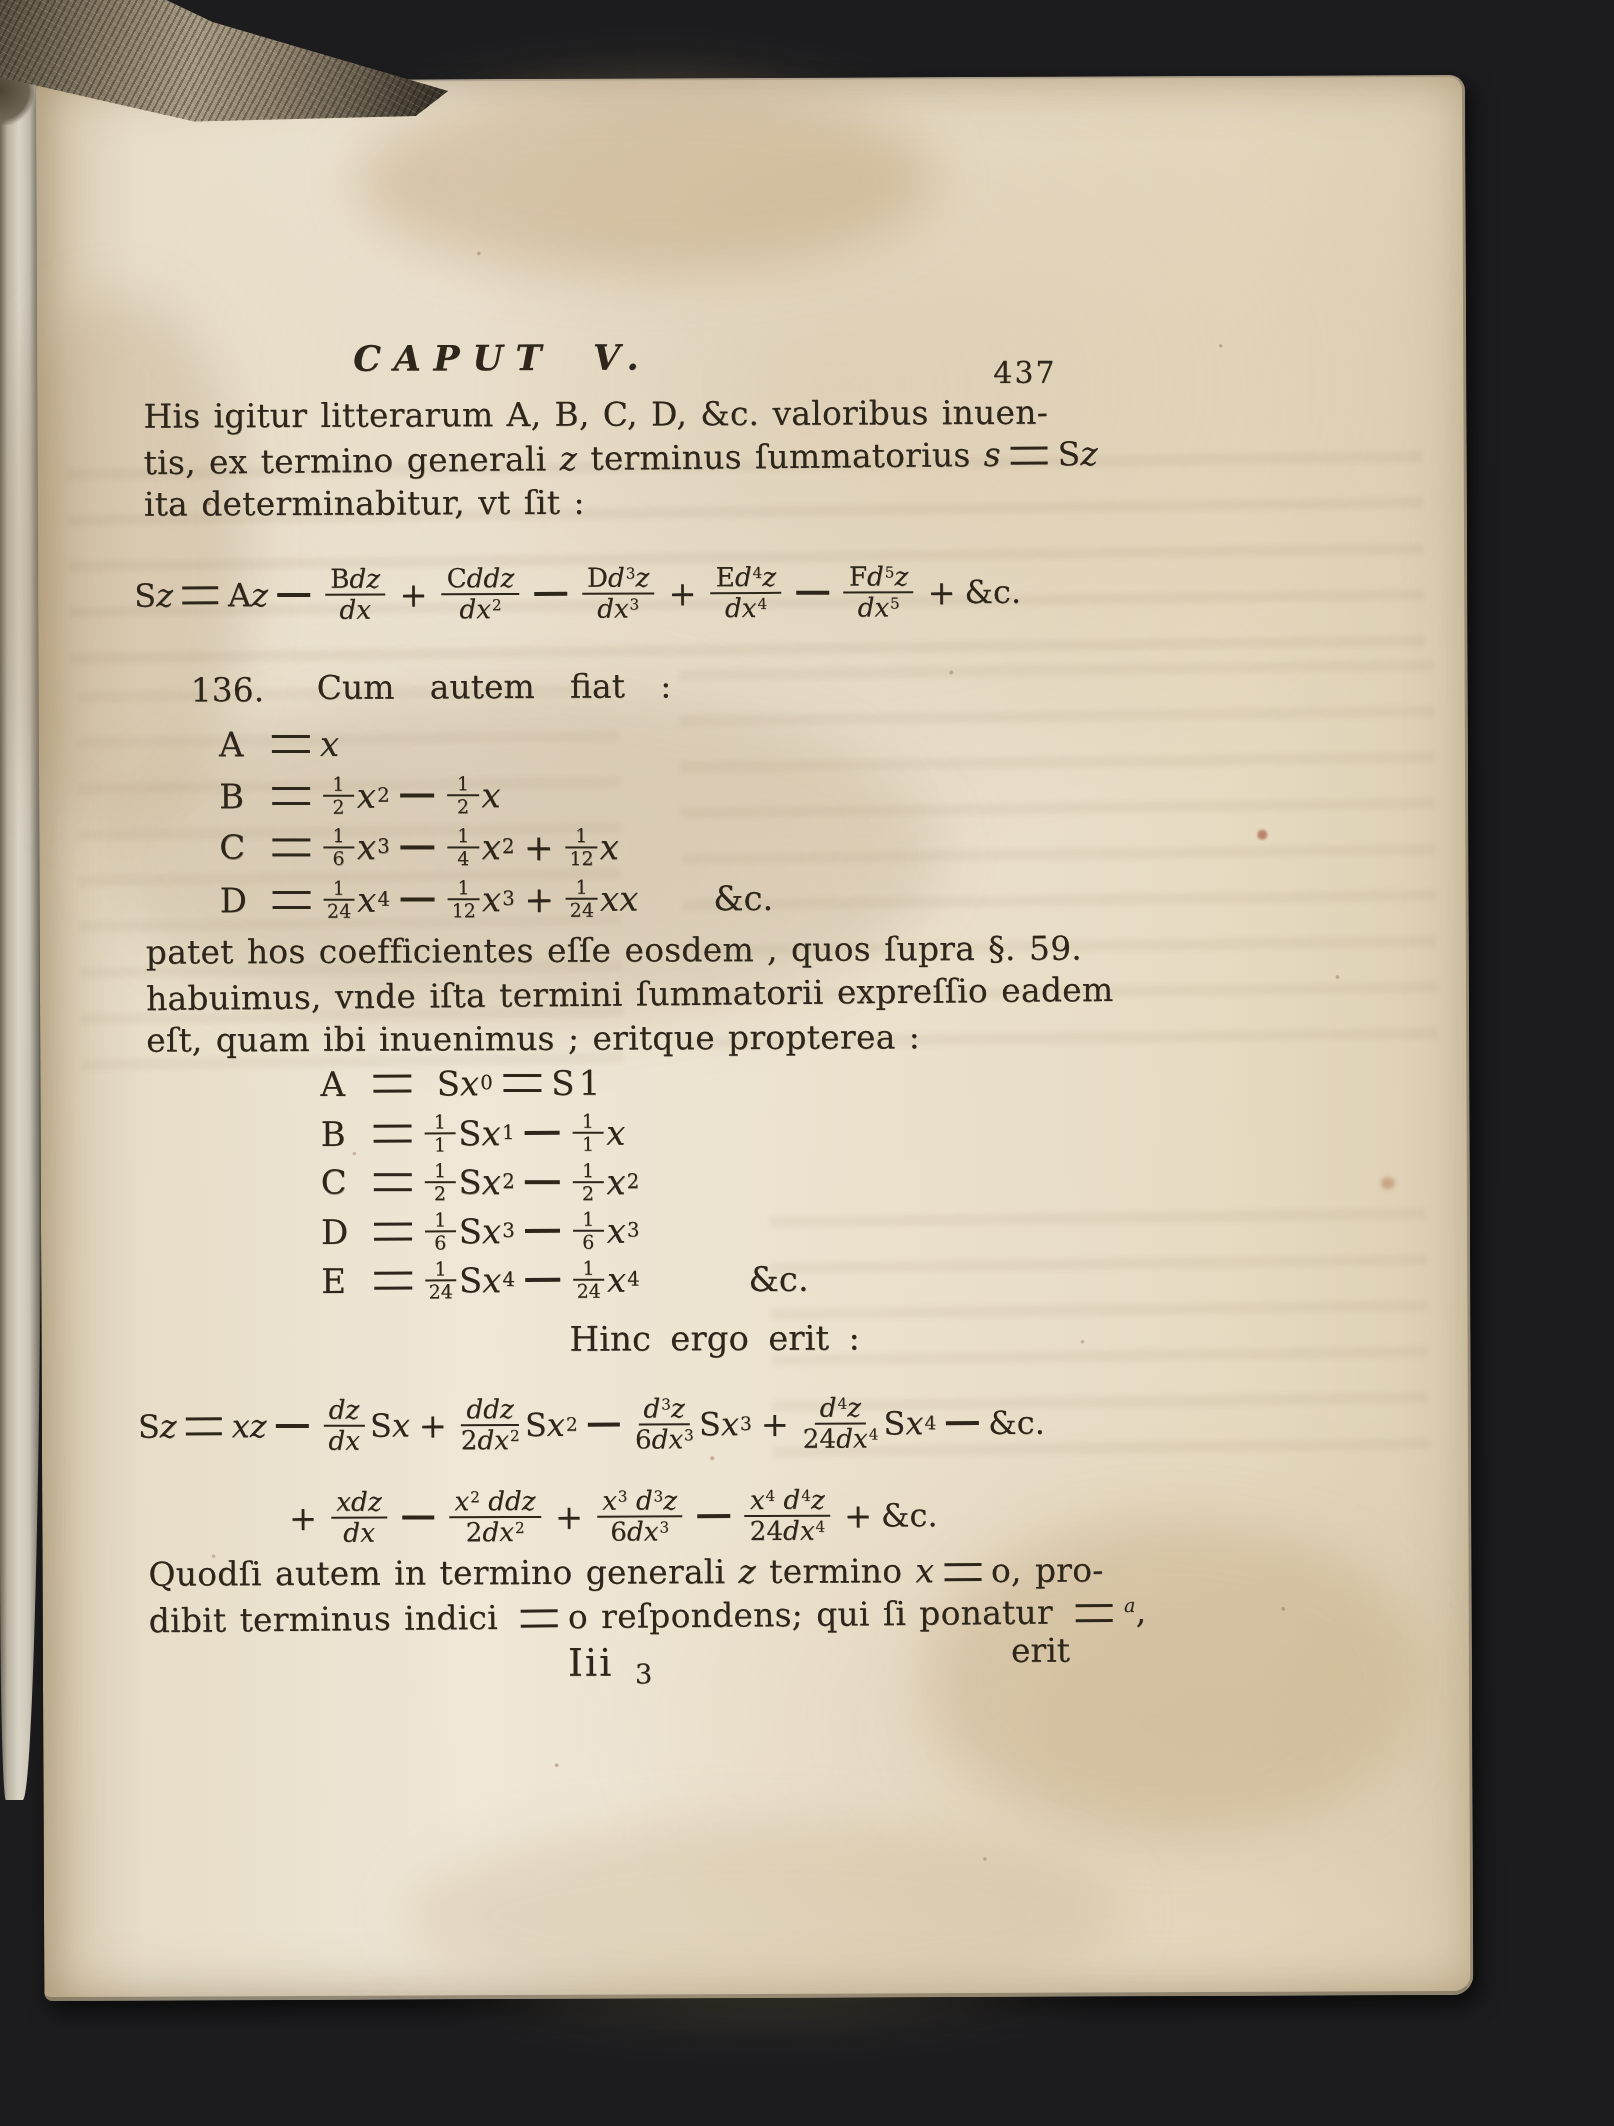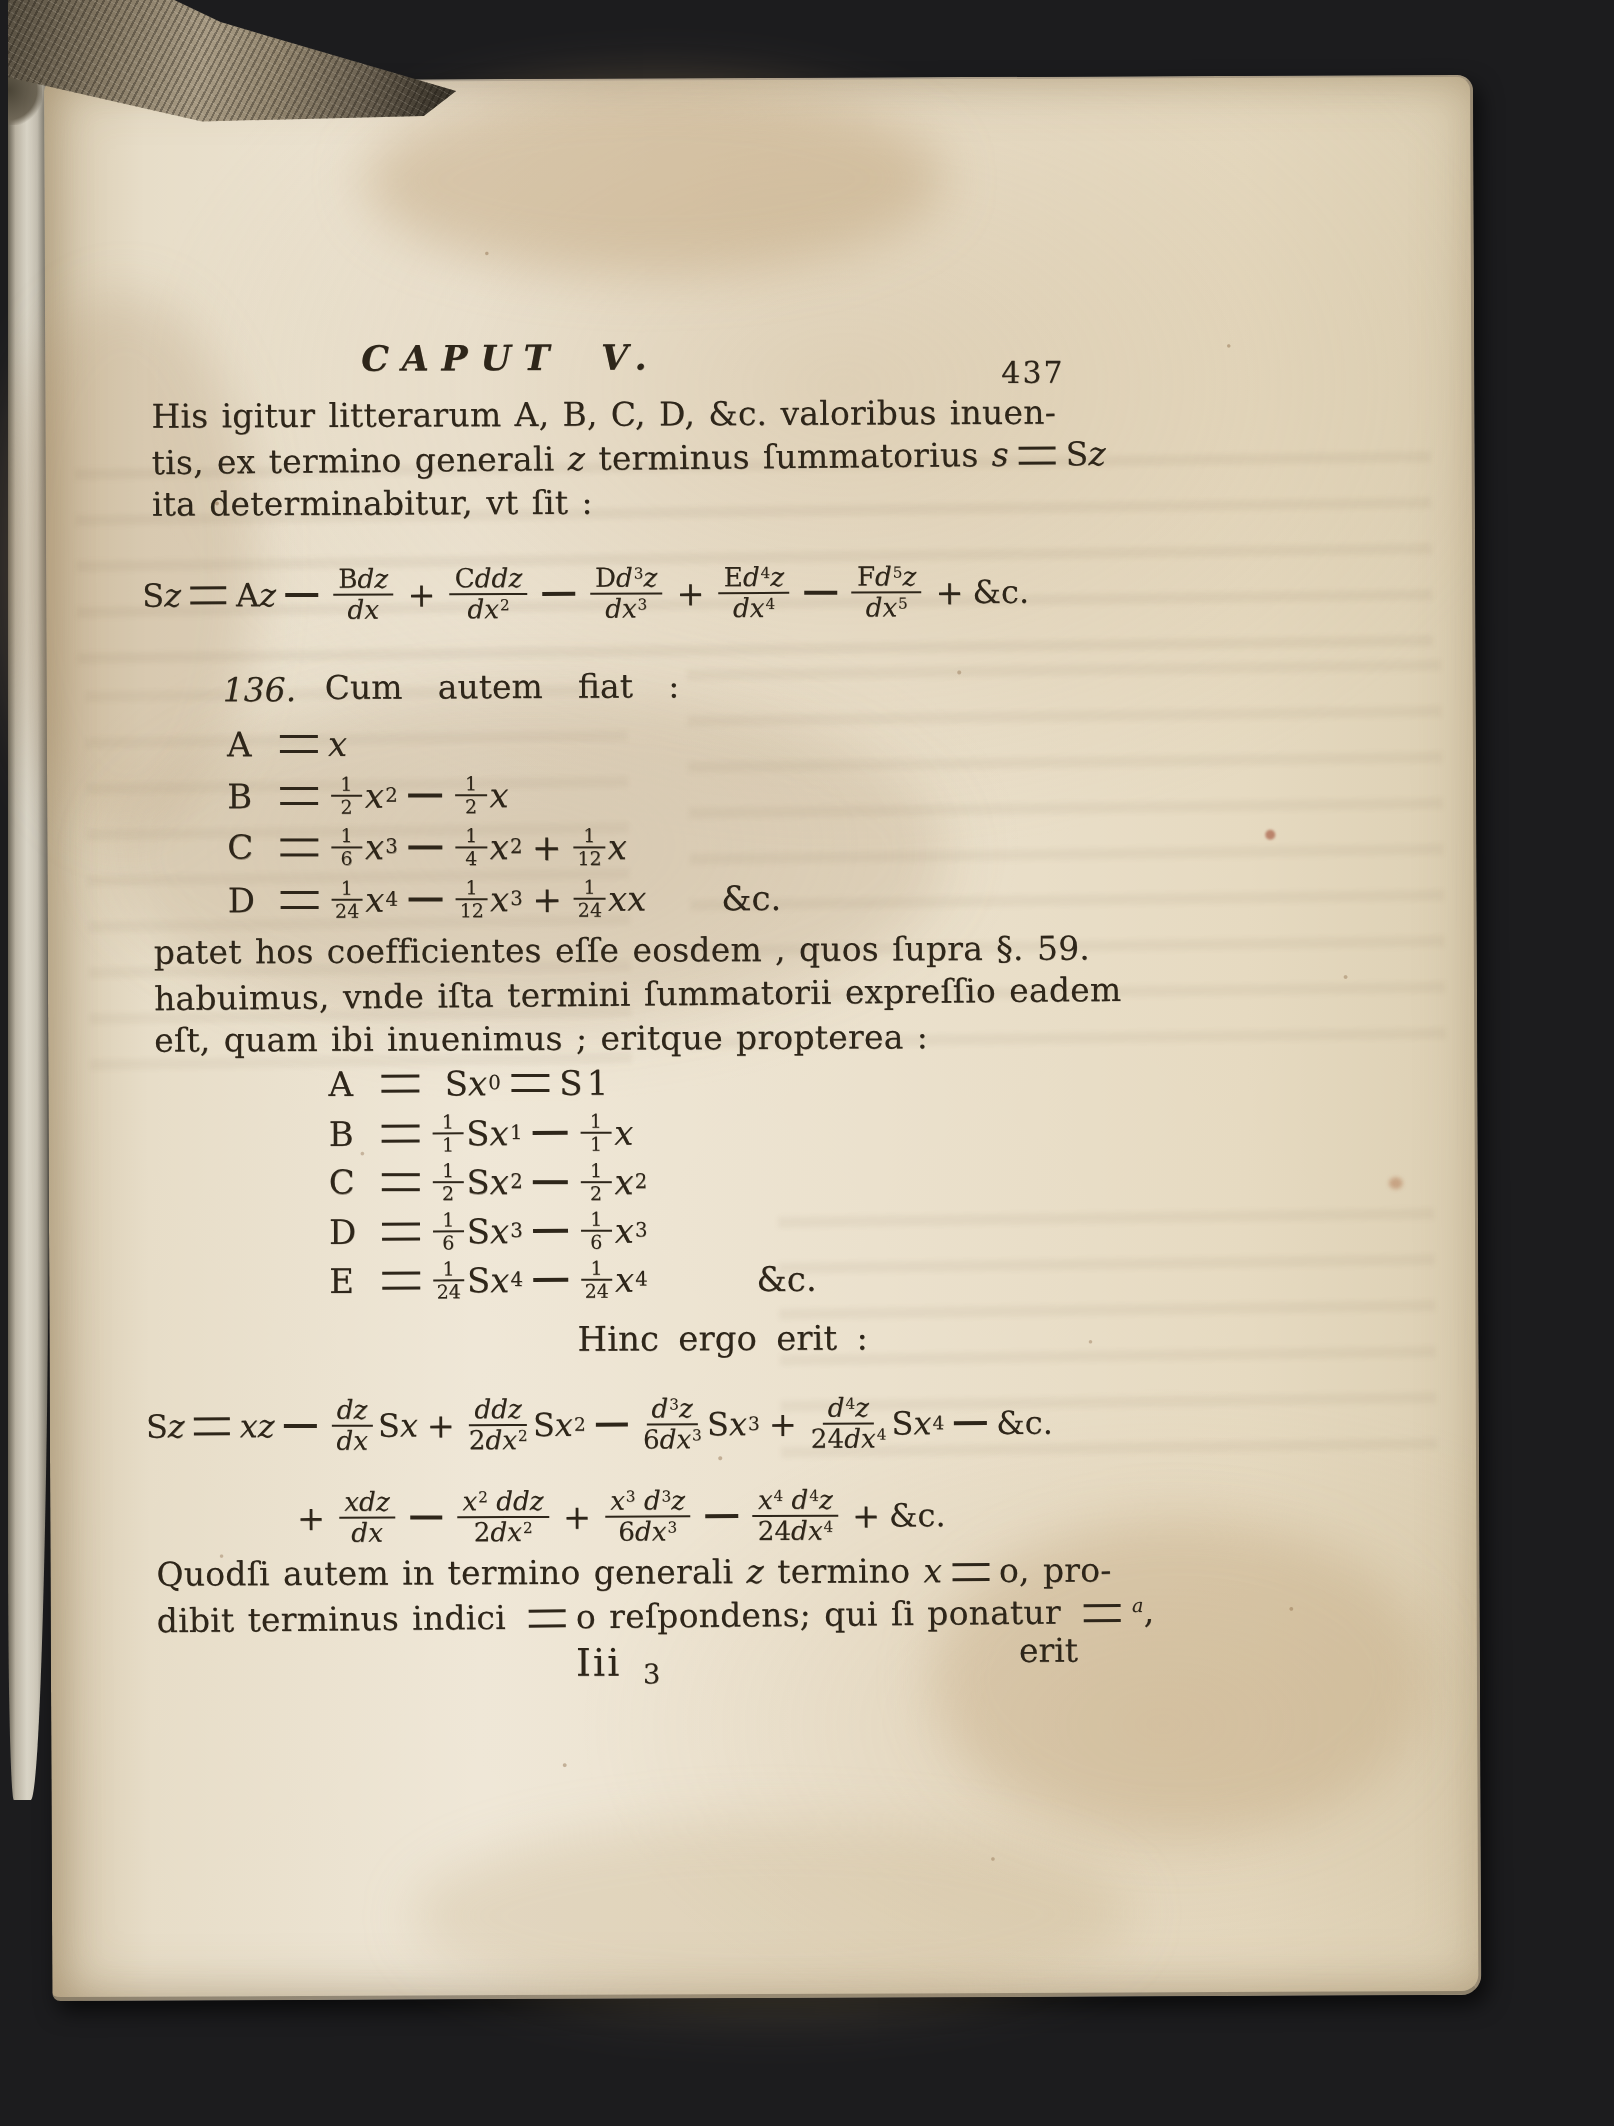--- a/index.html
+++ b/index.html
@@ -1,19 +1,19 @@
 <!DOCTYPE html>
 <html><head>
 <meta charset="utf-8">
 <style>
   html,body{margin:0;padding:0;background:#1c1c1e;}
   body{width:1614px;height:2126px;position:relative;overflow:hidden;
        font-family:"DejaVu Serif","Liberation Serif",serif;}
 
-  .stage{position:absolute;inset:0;margin-left:8px;}
+  .stage{position:absolute;inset:0;}
 
   
   .fore-edge{position:absolute;left:0;top:0;width:42px;height:1800px;z-index:1;
     background:linear-gradient(90deg,#6b6557 0%,#b9b2a2 18%,#d9d4c6 45%,#cfc9ba 70%,#8f897b 92%,#55504495 100%);
     border-radius:0 0 46% 14%;}
   .fore-edge::after{content:"";position:absolute;left:0;top:55px;width:34px;height:70px;
     background:radial-gradient(ellipse at 0% 50%,#4a4436 0%,#6e6656 60%,transparent 75%);}
 
   
   .page{position:absolute;left:36px;top:78px;width:1426px;height:1914px;z-index:2;
@@ -158,21 +158,21 @@
           </span>
           <span class="tk-minus"></span>
           <span class="tk-fr">
             <span class="fr-n"><span class="tk-r">F</span><span class="tk-i">d</span><span class="tk-sup">5</span><span class="tk-i">z</span></span>
             <span class="fr-d"><span class="tk-i">dx</span><span class="tk-sup">5</span></span>
           </span>
           <span class="tk-op">+</span>
           <span class="tk-r">&amp;c.</span>
         </div>
 
-      <div class="abs secnum" style="left:176px;top:588px;font-style:italic;">136.</div>
+      <div class="abs secnum" style="left:152px;top:588px;">136.</div>
       <div class="abs secintro" style="left:278px;top:586px;">Cum autem fiat :</div>
 
       <div class="abs eqline flexline" style="left:180px;top:636px;height:52px;">
           <span class="tk-r">A</span>
           <span class="tk-eq"></span>
           <span class="tk-i">x</span>
         </div>
       <div class="abs eqline flexline" style="left:180px;top:688px;height:52px;">
           <span class="tk-r">B</span>
           <span class="tk-eq"></span>

